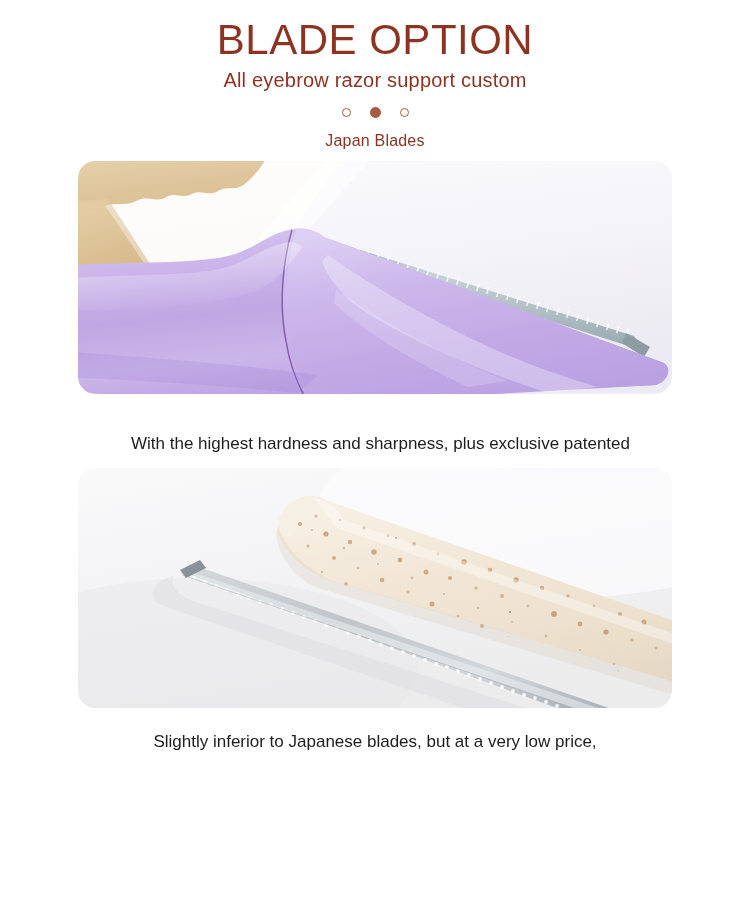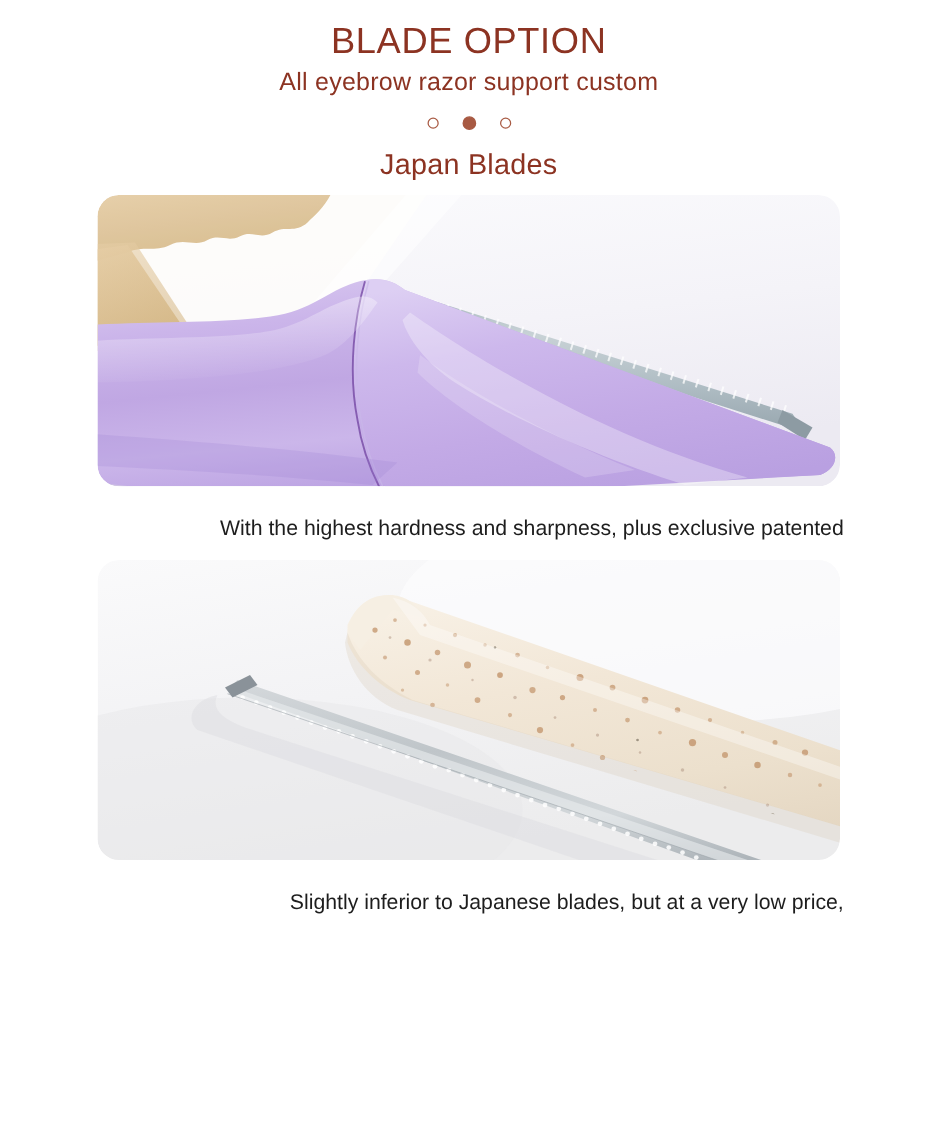--- a/index.html
+++ b/index.html
@@ -22,21 +22,21 @@
     background: #ffffff;
   }
 
   
   .header {
     padding-top: 18px;
     text-align: center;
   }
   .main-title {
     font-family: "Liberation Sans", sans-serif;
-    font-size: 29px;
+    font-size: 42px;
     letter-spacing: 0.5px;
     font-weight: 400;
     color: #8C3322;
     line-height: 1.05;
     margin: 0;
   }
   .subtitle {
     font-family: "Liberation Sans", sans-serif;
     font-size: 20px;
     font-weight: 300;
@@ -68,21 +68,21 @@
   .dot.filled {
     background: #A85A43;
     border: 1.6px solid #A85A43;
     width: 11px;
     height: 11px;
   }
 
   
   .section-heading {
     text-align: center;
-    font-size: 23px;
+    font-size: 16px;
     font-weight: 400;
     color: #8C3322;
     letter-spacing: 0.2px;
     margin: 0;
   }
   #japan-heading { margin-top: 13px; }
   #china-heading { margin-top: 0px; }
 
   
   .photo-card {
@@ -102,26 +102,26 @@
     width: 600px;
     margin: 0 auto;
     font-size: 17px;
     line-height: 1.42;
     color: #1d1d1d;
     font-weight: 400;
   }
   #japan-desc {
     padding-left: 11px;
     box-sizing: border-box;
-    margin-top: 22px;
-    text-align: right;
+    margin-top: 38px;
+    text-align: center;
   }
   #china-desc {
     margin-top: 22px;
-    text-align: right;
+    text-align: center;
   }
   .desc-line { display: block; white-space: nowrap; }
 </style>
 </head>
 <body>
 
 <div class="page">
 
   <div class="header">
     <h1 class="main-title">BLADE OPTION</h1>

